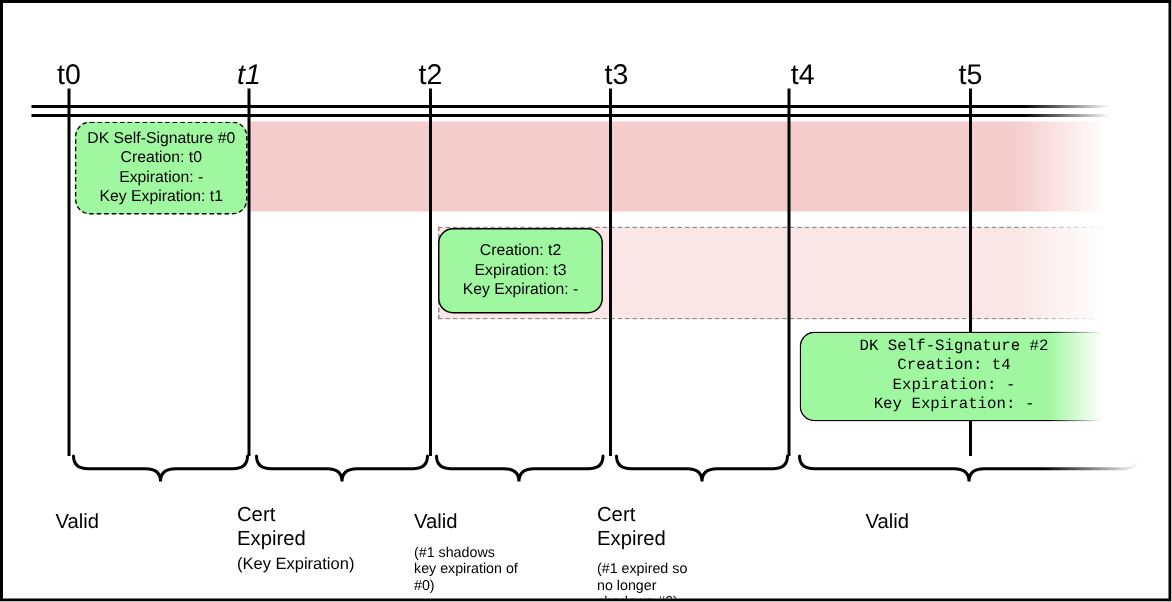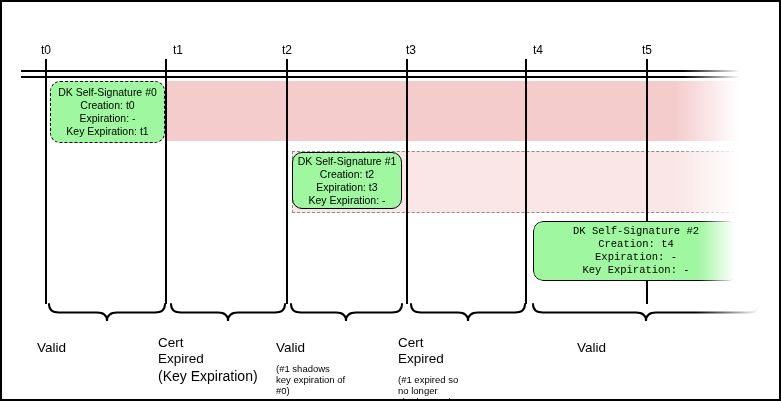--- a/index.html
+++ b/index.html
@@ -10,21 +10,21 @@
   }
   .abs{position:absolute;}
   
   .axis-line{
     left:19px;width:719px;height:2px;
     background:linear-gradient(to right,#000 0%,#000 92%,rgba(0,0,0,0) 100%);
   }
   
   .vline{top:57px;width:2px;height:245px;background:#000;}
   
-  .tick-label{top:41px;width:34px;text-align:center;font-size:12px;line-height:15px;}
+  .tick-label{top:41px;width:34px;text-align:center;font-size:19px;line-height:15px;}
   
   .band-expired{
     left:164px;top:79px;width:573px;height:60px;
     background:linear-gradient(to right,#F5CCCC 0%,#F5CCCC 89%,rgba(245,204,204,0) 100%);
   }
   .band-shadow{
     left:290px;top:149px;width:447px;height:62px;
     box-sizing:border-box;border:1px dashed #8a8a8a;background:#FAE6E6;
     -webkit-mask-image:linear-gradient(to right,#000 0%,#000 86%,transparent 100%);
     mask-image:linear-gradient(to right,#000 0%,#000 86%,transparent 100%);
@@ -47,55 +47,54 @@
   }
   
   #braces{left:0;top:300px;width:781px;height:26px;}
   
   .period{
     top:333px;width:140px;
   }
   .period .label{font-size:13.5px;line-height:16px;white-space:pre-line;}
   .period .label.pt4{padding-top:5px;}
   .period .note{font-size:9.5px;line-height:11px;margin-top:7px;white-space:pre-line;}
-  .period .note.note-md{font-size:14px;line-height:12px;margin-top:3px;}
+  .period .note.note-md{font-size:11px;line-height:12px;margin-top:3px;}
 </style>
 </head>
 <body>
 
 <div id="stage">
 
   <div class="abs band-expired"></div>
   <div class="abs band-shadow"></div>
 
   <div class="abs axis-line" style="top:68px;"></div>
   <div class="abs axis-line" style="top:74px;"></div>
 
   <div class="abs vline" style="left:43px;"></div>
   <div class="abs vline" style="left:163px;"></div>
   <div class="abs vline" style="left:284px;"></div>
   <div class="abs vline" style="left:404px;"></div>
   <div class="abs vline" style="left:523px;"></div>
   <div class="abs vline" style="left:644px;"></div>
 
   <div class="abs tick-label" style="left:27px;">t0</div>
-  <div class="abs tick-label" style="left:159px;">t1</div>
+  <div class="abs tick-label" style="left:147px;font-style:italic;">t1</div>
   <div class="abs tick-label" style="left:268px;">t2</div>
   <div class="abs tick-label" style="left:392px;">t3</div>
   <div class="abs tick-label" style="left:507px;text-align:right;">t4</div>
   <div class="abs tick-label" style="left:628px;">t5</div>
 
   <div class="abs sigbox sig0">
     <div class="t">DK Self-Signature #0</div>
     <div class="t">Creation: t0</div>
     <div class="t">Expiration: -</div>
     <div class="t">Key Expiration: t1</div>
   </div>
   <div class="abs sigbox sig1">
-    <div class="t">DK Self-Signature #1</div>
     <div class="t">Creation: t2</div>
     <div class="t">Expiration: t3</div>
     <div class="t">Key Expiration: -</div>
   </div>
   <div class="abs sigbox sig2">
     <div class="t">DK Self-Signature #2</div>
     <div class="t">Creation: t4</div>
     <div class="t">Expiration: -</div>
     <div class="t">Key Expiration: -</div>
   </div>

